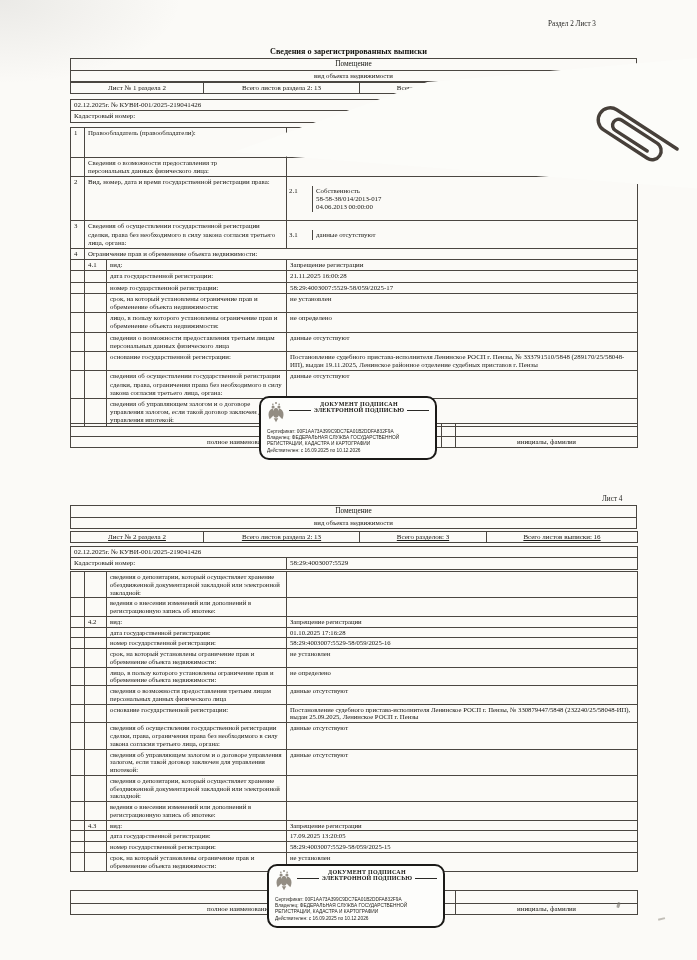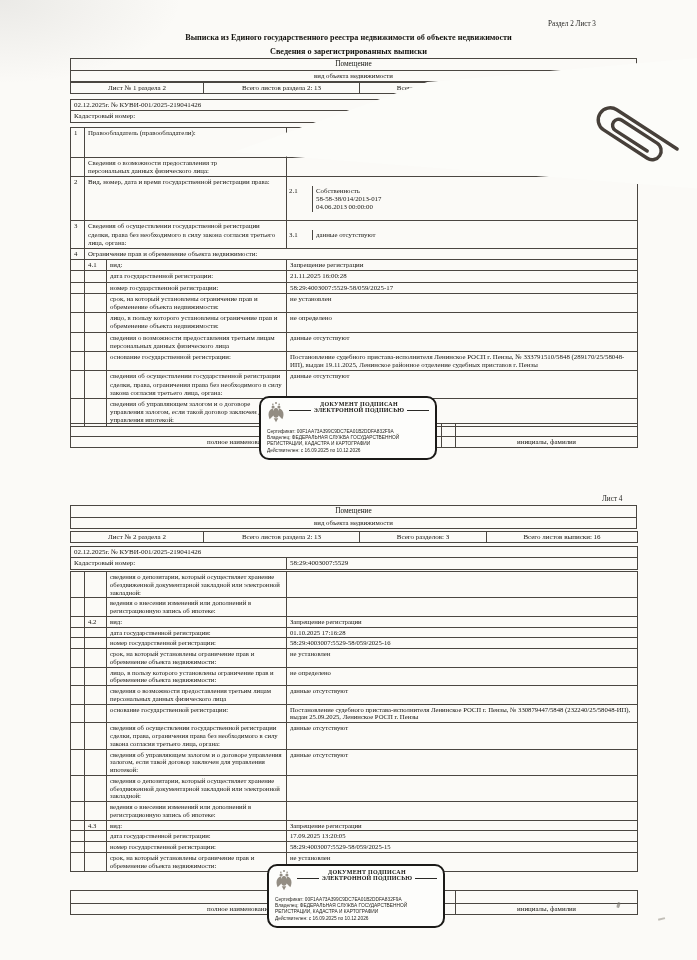--- a/index.html
+++ b/index.html
@@ -58,21 +58,20 @@
     background:#9c988e;opacity:.6;transform:rotate(-14deg);}
 </style>
 </head>
 <body>
 
 <div class="screen">
 
   <div class="page p1">
 
     <div class="abs corner-note" style="top:20px;left:548px;">Раздел 2 Лист 3</div>
-    <div class="abs title" style="top:33px;">Выписка из Единого государственного реестра недвижимости об объекте недвижимости</div>
     <div class="abs title" style="top:47px;">Сведения о зарегистрированных выписки</div>
 
     <table class="abs w567 tc obj-table" style="top:58px;left:64px;">
       <tbody>
           <tr>
             <td>Помещение</td>
           </tr>
       <tr>
             <td style="font-size:6.8px">вид объекта недвижимости</td>
           </tr>
@@ -282,21 +281,21 @@
       <tbody>
           <tr>
             <td>Помещение</td>
           </tr>
       <tr>
             <td style="font-size:6.8px">вид объекта недвижимости</td>
           </tr>
     </tbody>
       </table>
 
-    <table class="abs w567 sheet-table" style="top:41px;left:64px;">
+    <table class="abs w567 sheet-table" style="top:41px;left:64px;text-decoration:underline;">
       <colgroup>
           <col style="width:133px">
           <col style="width:156px">
           <col style="width:127px">
           <col style="width:151px">
         </colgroup>
       <tbody>
           <tr>
         <td>Лист № 2 раздела 2</td>
         <td>Всего листов раздела 2: 13</td>

